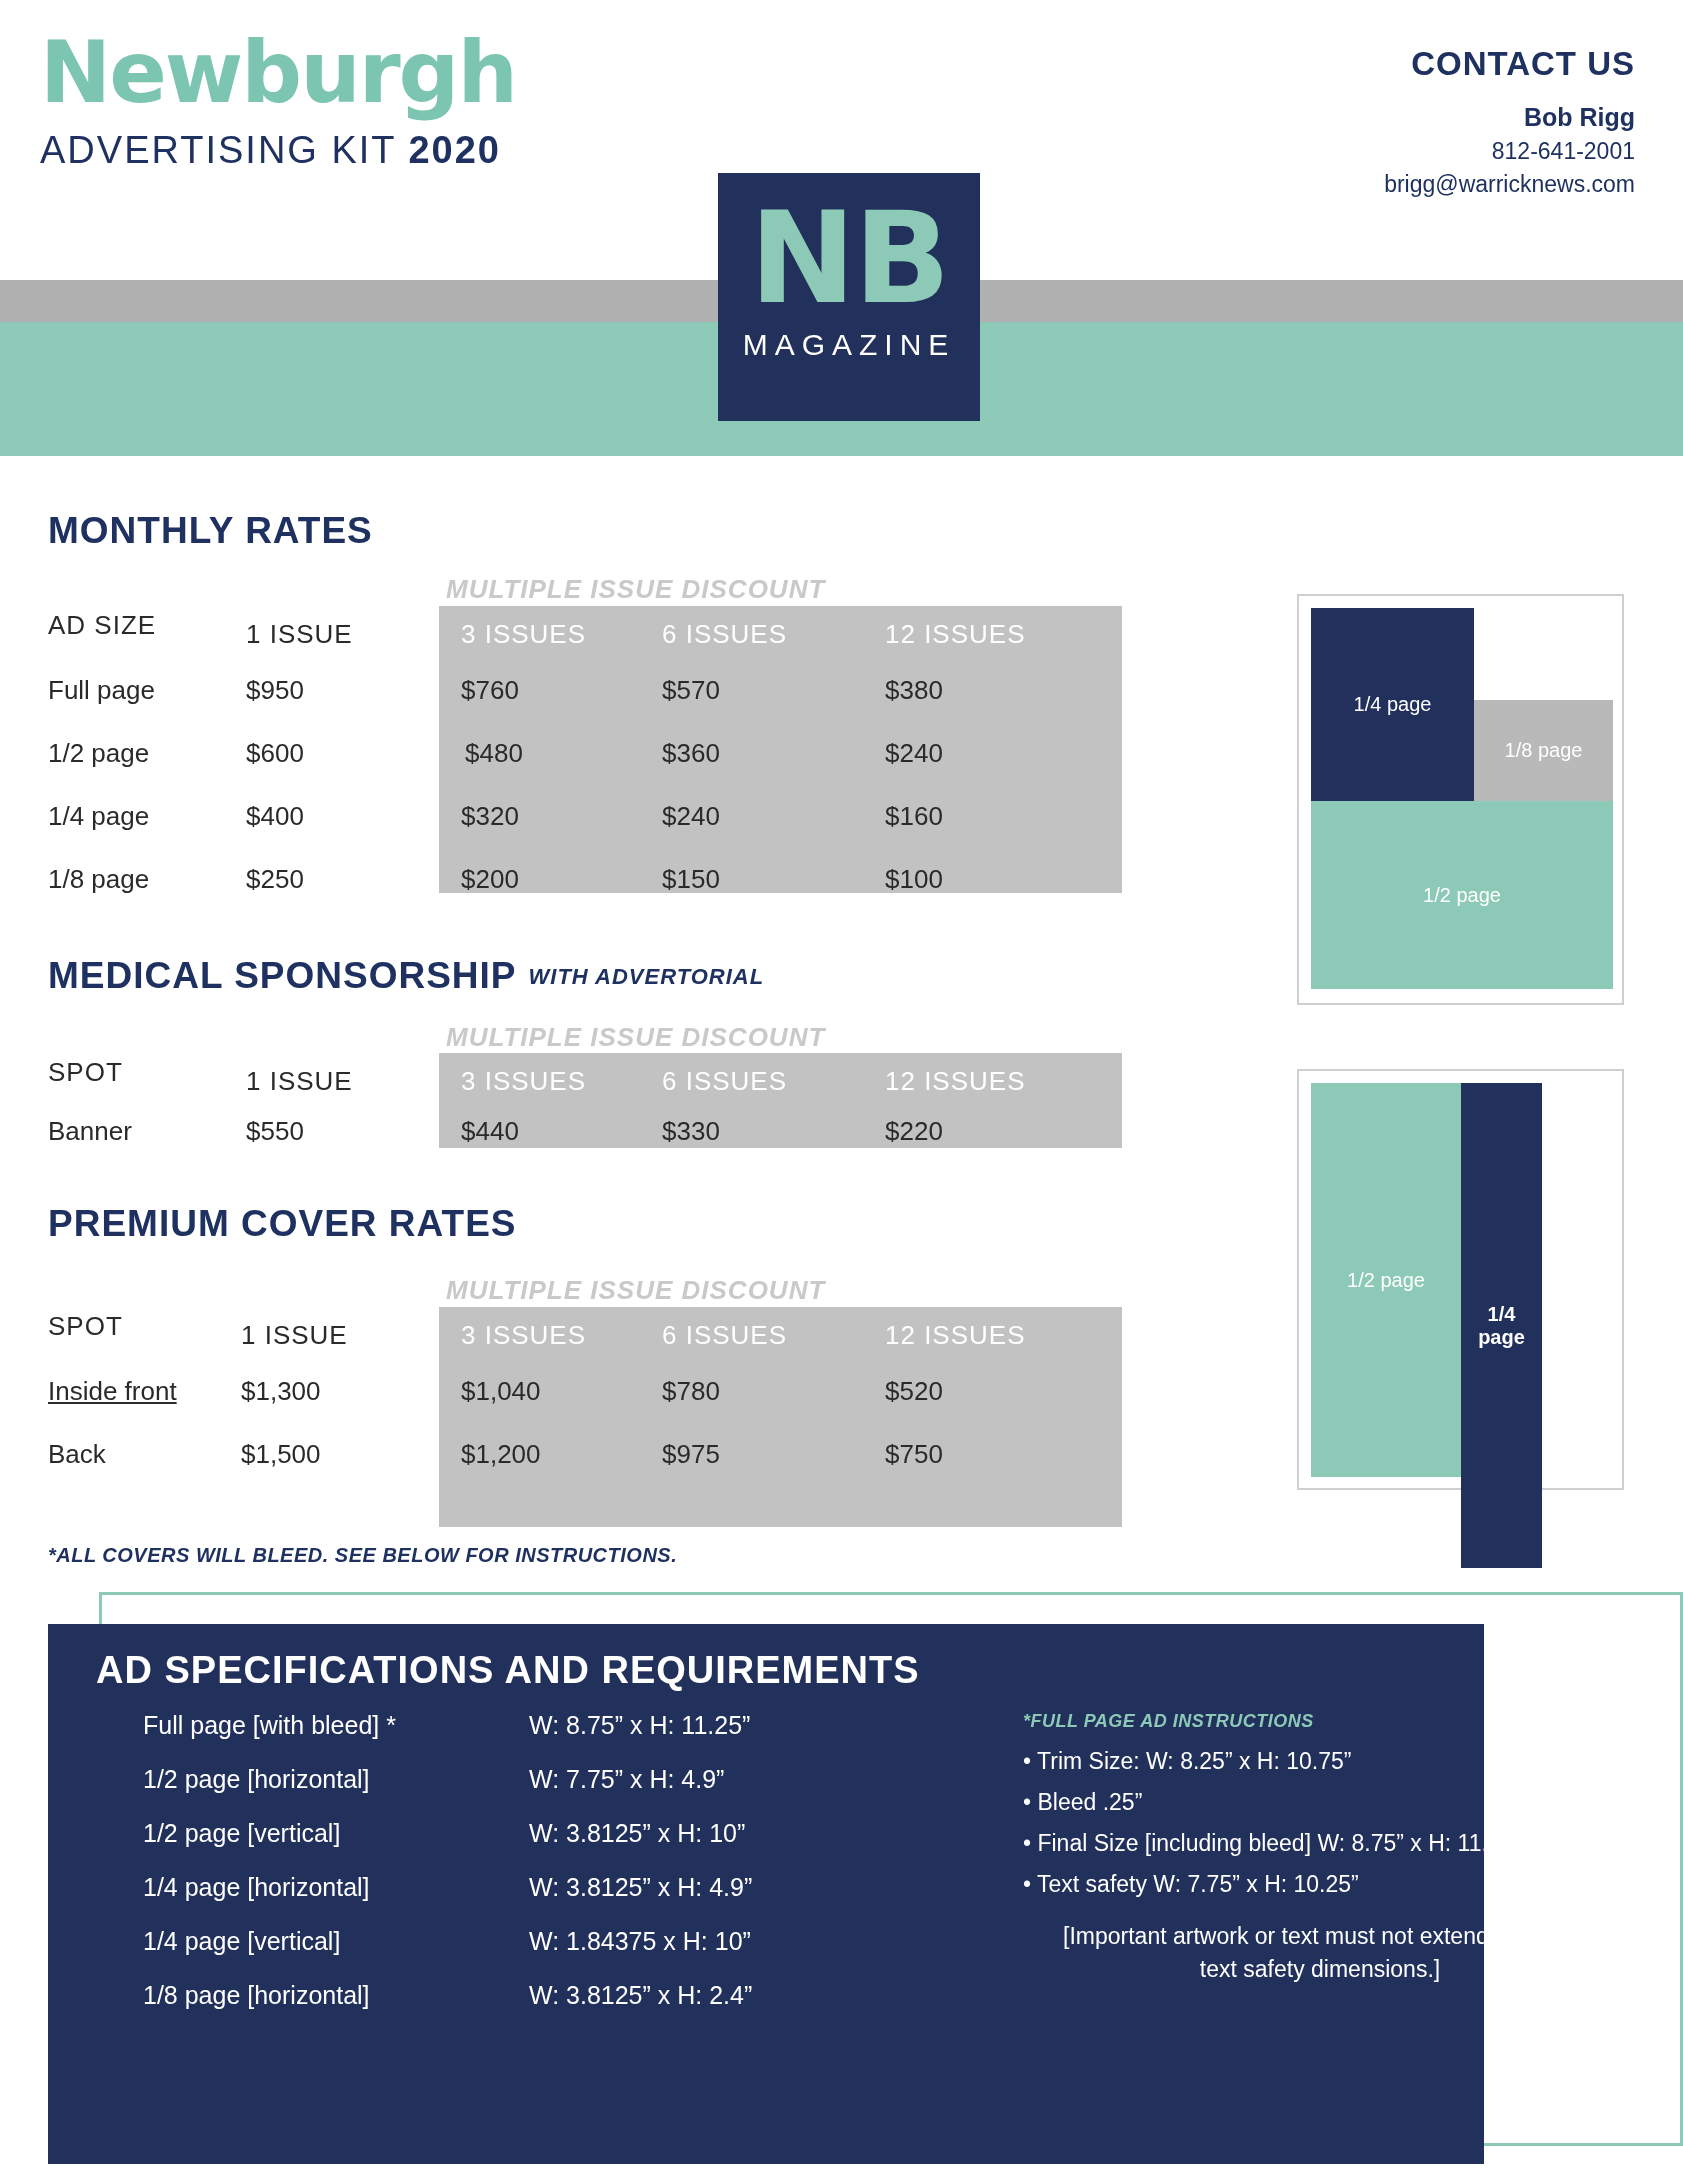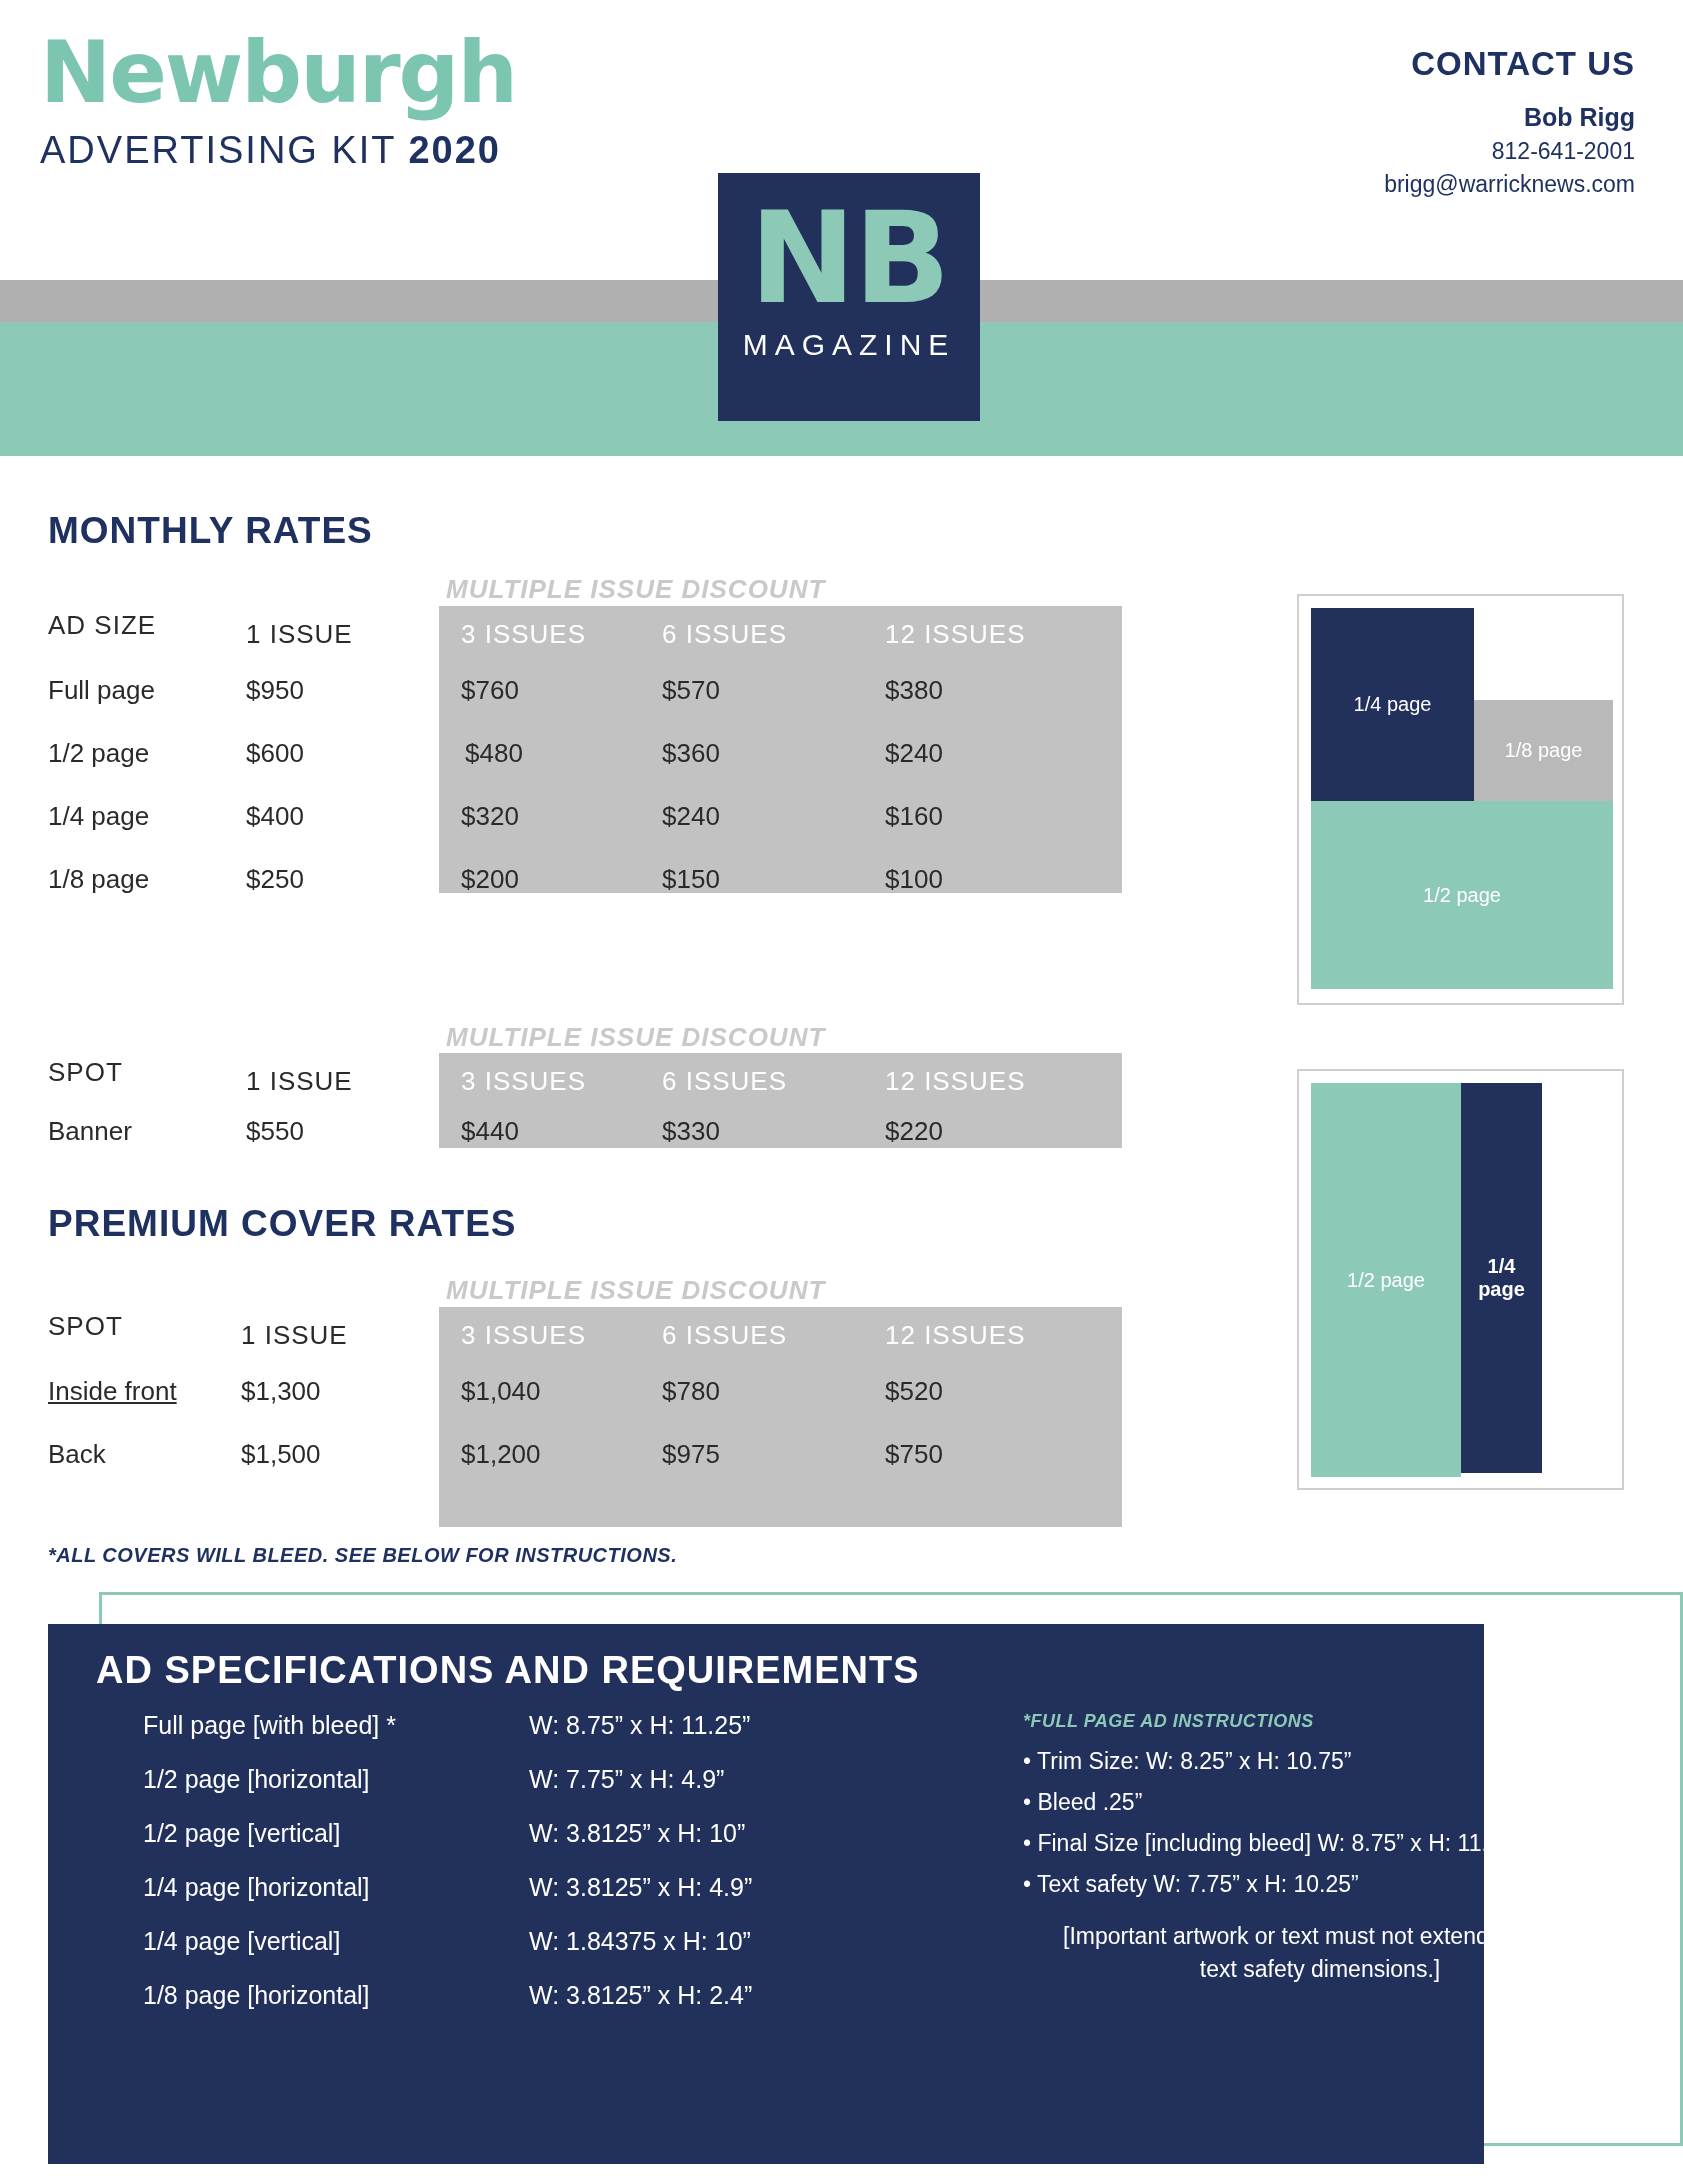--- a/index.html
+++ b/index.html
@@ -326,20 +326,23 @@
     <tr>
       <td class="row-label" style="height:63px;">1/8 page</td>
       <td>$250</td>
       <td style="padding-left:22px;">$200</td>
       <td>$150</td>
       <td>$100</td>
     </tr>
   </tbody>
     </table>
 
+  <div class="rates" style="top:955px;">
+    <div class="section-title"><span>MEDICAL SPONSORSHIP</span><span class="small-ital">WITH ADVERTORIAL</span></div>
+  </div>
 
   <div class="mid-label" style="left:446px; top:1022px;">MULTIPLE ISSUE DISCOUNT</div>
   <div class="gray-block" style="left:439px; top:1053px; width:683px; height:95px;"></div>
 
   <table class="tbl" style="left:48px; top:1057px;">
     <tbody>
         <tr>
       <th class="hdr-cell" style="width:198px; padding-bottom:18px;">SPOT</th>
       <th class="hdr-cell" style="width:193px;">1 ISSUE</th>
       <th class="hdr-cell on-gray" style="width:223px; padding-left:22px;">3 ISSUES</th>
@@ -400,21 +403,21 @@
     </div>
     <div class="dg-box teal" style="left:12px; top:205px; width:302px; height:188px;">
       <span>1/2 page</span>
     </div>
   </div>
 
   <div class="diagram" style="left:1297px; top:1069px; width:327px; height:421px;">
     <div class="dg-box teal" style="left:12px; top:12px; width:150px; height:394px;">
       <span>1/2 page</span>
     </div>
-    <div class="dg-box navy" style="left:162px; top:12px; width:81px; height:390px; flex-direction:column; font-weight:700;">
+    <div class="dg-box navy" style="left:162px; top:12px; width:81px; height:485px; flex-direction:column; font-weight:700;">
       <span>1/4</span>
       <span>page</span>
     </div>
   </div>
 
   <div class="spec-accent"></div>
   <div class="spec-panel">
     <div class="spec-title">AD SPECIFICATIONS AND REQUIREMENTS</div>
 
     <div class="spec-list">

